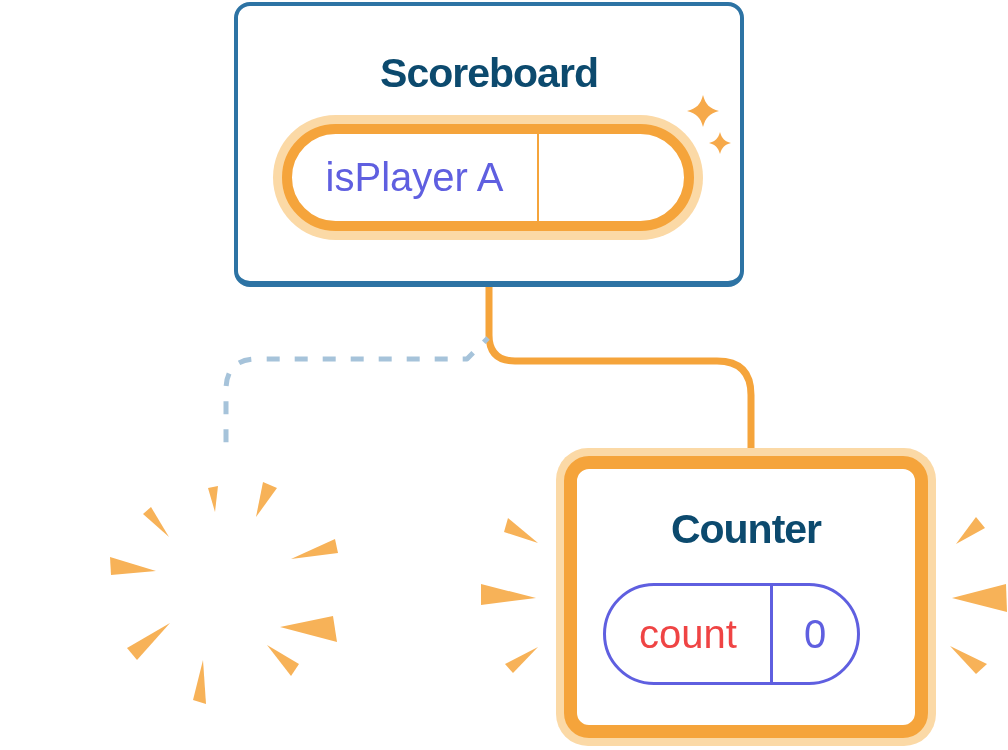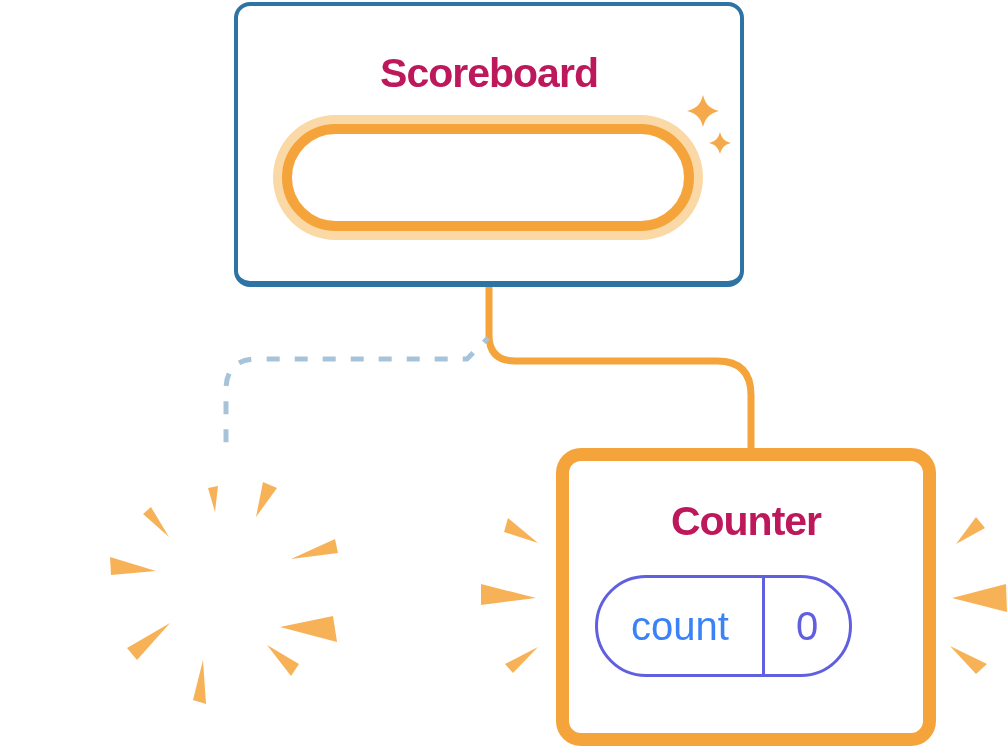--- a/index.html
+++ b/index.html
@@ -12,21 +12,21 @@
   #fx-layer{z-index:3;}
 
   
   .scoreboard-card{
     position:absolute;left:234px;top:2px;width:510px;height:285px;z-index:2;
     background:#fff;border:4px solid #2D73A4;border-bottom-width:6px;border-radius:16px;
     box-sizing:border-box;
   }
   .card-title{
     position:absolute;left:0;right:0;text-align:center;
-    color:#be185d;font-size:41px;font-weight:600;letter-spacing:-1px;line-height:1.15;
+    color:#0c4a6e;font-size:41px;font-weight:600;letter-spacing:-1px;line-height:1.15;
   }
   .scoreboard-card .card-title{top:44px;}
 
   
   .state-pill{
     position:absolute;left:35px;top:109px;width:430px;height:125px;
     background:#FBD9A6;border-radius:999px;padding:9px;box-sizing:border-box;
   }
   .state-pill-core{
     width:100%;height:100%;box-sizing:border-box;overflow:hidden;
@@ -39,36 +39,36 @@
     color:#5F5FE0;font-size:40px;
   }
   .state-value-cell{
     flex:1;display:flex;align-items:center;justify-content:center;
     color:#5F5FE0;font-size:40px;font-weight:700;
   }
 
   
   .counter-card{
     position:absolute;left:556px;top:448px;width:380px;height:298px;z-index:2;
-    background:#FBD9A6;border-radius:32px;padding:0;box-sizing:border-box;
+    background:#FBD9A6;border-radius:32px;padding:8px;box-sizing:border-box;
   }
   .counter-card-core{
     position:relative;width:100%;height:100%;box-sizing:border-box;
     border:13px solid #F5A43B;border-radius:25px;background:#fff;
   }
   .counter-card .card-title{top:37px;}
 
   .count-pill{
     position:absolute;left:26px;top:114px;width:257px;height:102px;
     box-sizing:border-box;border:3px solid #5F5FE0;border-radius:60px;background:#fff;
     display:flex;overflow:hidden;
   }
   .count-key-cell{
     width:164px;display:flex;align-items:center;justify-content:center;
-    border-right:3px solid #5F5FE0;color:#3b82f6;font-size:40px;
+    border-right:3px solid #5F5FE0;color:#ef4444;font-size:40px;
   }
   .count-value-cell{
     flex:1;display:flex;align-items:center;justify-content:center;
     color:#5F5FE0;font-size:40px;
   }
 
   
   .destroyed-card{
     position:absolute;left:109px;top:473px;width:236px;height:236px;z-index:2;
     background:#fff;border-radius:20px;transform:rotate(12deg);
@@ -81,20 +81,21 @@
 
   <svg class="layer" id="connector-layer" viewBox="0 0 1008 750">
     <path d="M489 284 L489 335 Q489 361 515 361 L717 361 Q751 361 751 395 L751 452" fill="none" stroke="#F5A43B" stroke-width="7" stroke-linejoin="round"></path>
     <path d="M488 338 L467 359 L257 359 Q226 359 226 390 L226 455" fill="none" stroke="#A6C3DA" stroke-width="5" stroke-linejoin="round" stroke-dasharray="13 15" stroke-dashoffset="7"></path>
   </svg>
 
   <div class="scoreboard-card">
     <div class="card-title">Scoreboard</div>
     <div class="state-pill">
       <div class="state-pill-core">
+        <div class="state-key-cell">isPlayer A</div>
       </div>
     </div>
   </div>
 
   <div class="destroyed-card"></div>
 
   <div class="counter-card">
     <div class="counter-card-core">
       <div class="card-title">Counter</div>
       <div class="count-pill">

